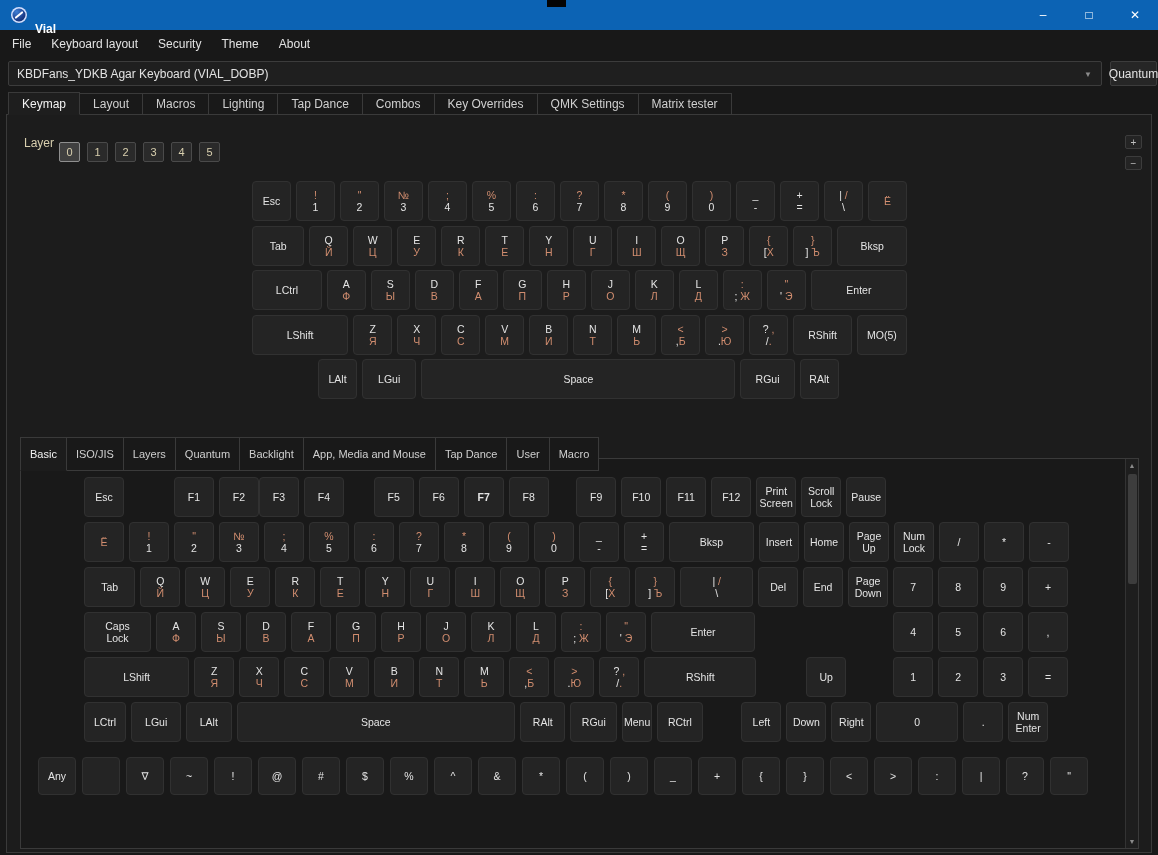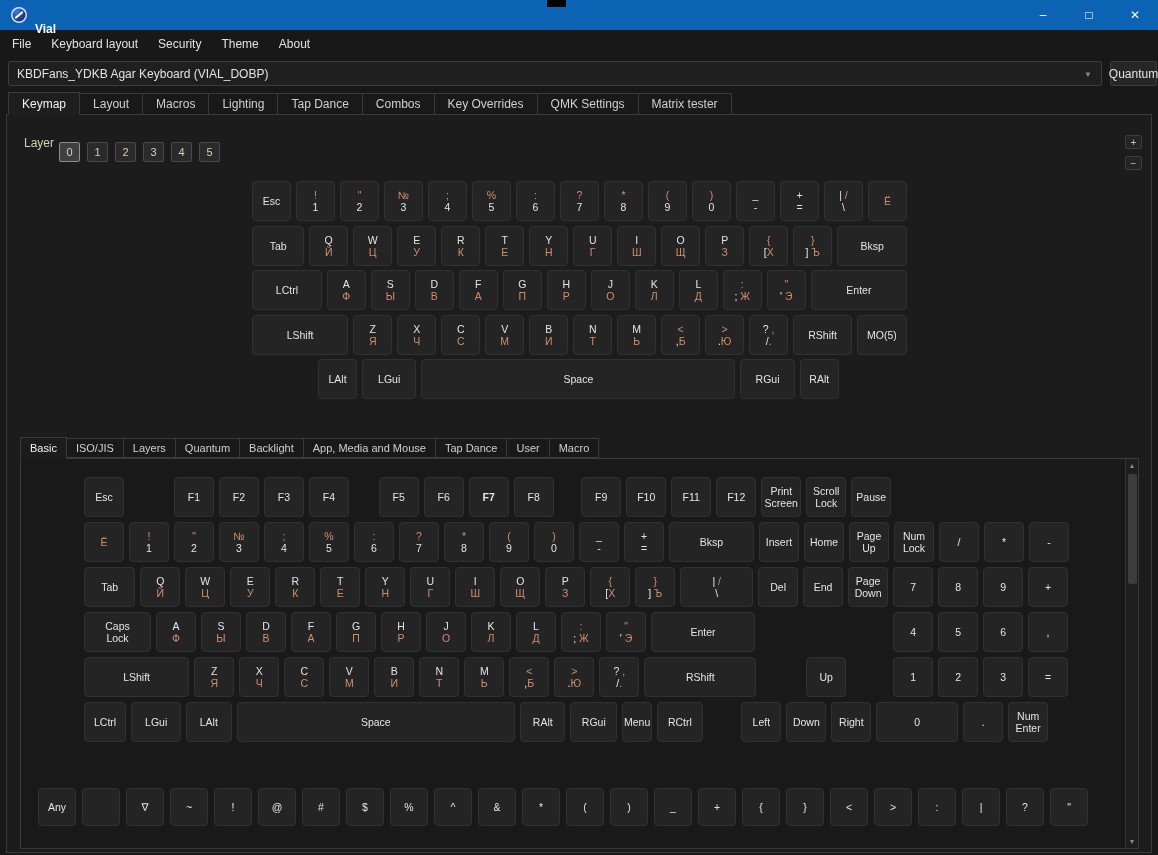--- a/index.html
+++ b/index.html
@@ -29,21 +29,21 @@
     border:1px solid #3c3c3c;border-radius:2px;box-sizing:border-box;display:flex;align-items:center;
     justify-content:center;font-size:12px;color:#e2e2e2;}
   
   .tabbar{position:absolute;display:flex;align-items:center;z-index:3;}
   #main-tabs{left:8px;top:92px;}
   .tab{height:22px;box-sizing:border-box;display:flex;align-items:center;padding:0 13px;
     background:#191919;border:1px solid #3a3a3a;border-left-width:0;color:#cfcfcf;font-size:12px;}
   .tab:first-child{border-left-width:1px;}
   .tab.active{height:23px;background:#1e1e1e;border-bottom:1px solid #1e1e1e;color:#f2f2f2;}
   #picker-tabs{left:20px;top:437px;}
-  #picker-tabs .tab{height:20px;padding:4px 9px;font-size:11px;}
+  #picker-tabs .tab{height:20px;padding:16px 9px;font-size:11px;}
   #picker-tabs .tab.active{height:22px;background:#1c1c1c;border-bottom:1px solid #1c1c1c;}
   
   #outer-pane{position:absolute;left:6px;top:114px;width:1146px;height:739px;box-sizing:border-box;
     border:1px solid #3a3a3a;background:#1c1c1c;z-index:1;}
   #picker-pane{position:absolute;left:20px;top:458px;width:1119px;height:391px;box-sizing:border-box;
     border:1px solid #3a3a3a;background:#191919;z-index:2;}
   
   #layer-label{position:absolute;left:24px;top:136px;font-size:12px;color:#d8cfae;z-index:4;}
   #layer-buttons{position:absolute;left:59px;top:142px;display:flex;z-index:4;}
   .layer-btn{width:21px;height:20px;margin-right:7px;background:#2a2a2a;border:1px solid #4a4a4a;
@@ -373,21 +373,21 @@
 <div id="picker-pane"></div>
 <div id="picker-kb">
     <div class="kbrow" style="left: 84px; top: 477px;">
       <div class="key" style="width: 40px; height: 40px; margin-right: 5px;">
         <span class="ln seg-w">Esc</span>
       </div>
       <div class="ksp" style="width: 45px;"></div>
       <div class="key" style="width: 40px; height: 40px; margin-right: 5px;">
         <span class="ln seg-w">F1</span>
       </div>
-      <div class="key" style="width: 40px; height: 40px; margin-right: 5px;">
+      <div class="key" style="width: 40px; height: 40px; ">
         <span class="ln seg-w">F2</span>
       </div>
       <div class="key" style="width: 40px; height: 40px; margin-right: 5px;">
         <span class="ln seg-w">F3</span>
       </div>
       <div class="key" style="width: 40px; height: 40px; margin-right: 5px;">
         <span class="ln seg-w">F4</span>
       </div>
       <div class="ksp" style="width: 24.75px;"></div>
       <div class="key" style="width: 40px; height: 40px; margin-right: 5px;">
@@ -757,21 +757,21 @@
       <div class="key" style="width: 40px; height: 40px; margin-right: 5px;">
         <span class="ln seg-w">.</span>
       </div>
       <div class="key" style="width: 40px; height: 40px; margin-right: 5px;">
         <span class="ln seg-w">Num</span>
         <span class="ln seg-w">Enter</span>
       </div>
     </div>
   </div>
 <div id="symbols-kb">
-    <div class="kbrow" style="left: 38px; top: 788px; align-items: center;">
+    <div class="kbrow" style="left: 38px; top: 757px; align-items: center;">
       <div class="key" style="width: 38px; height: 38px; margin-right: 6px;">
         <span class="ln seg-w">Any</span>
       </div>
       <div class="key" style="width: 38px; height: 38px; margin-right: 6px;">
         <span class="ln seg-w"></span>
       </div>
       <div class="key" style="width: 38px; height: 38px; margin-right: 6px;">
         <span class="ln seg-w">∇</span>
       </div>
       <div class="key" style="width: 38px; height: 38px; margin-right: 6px;">

